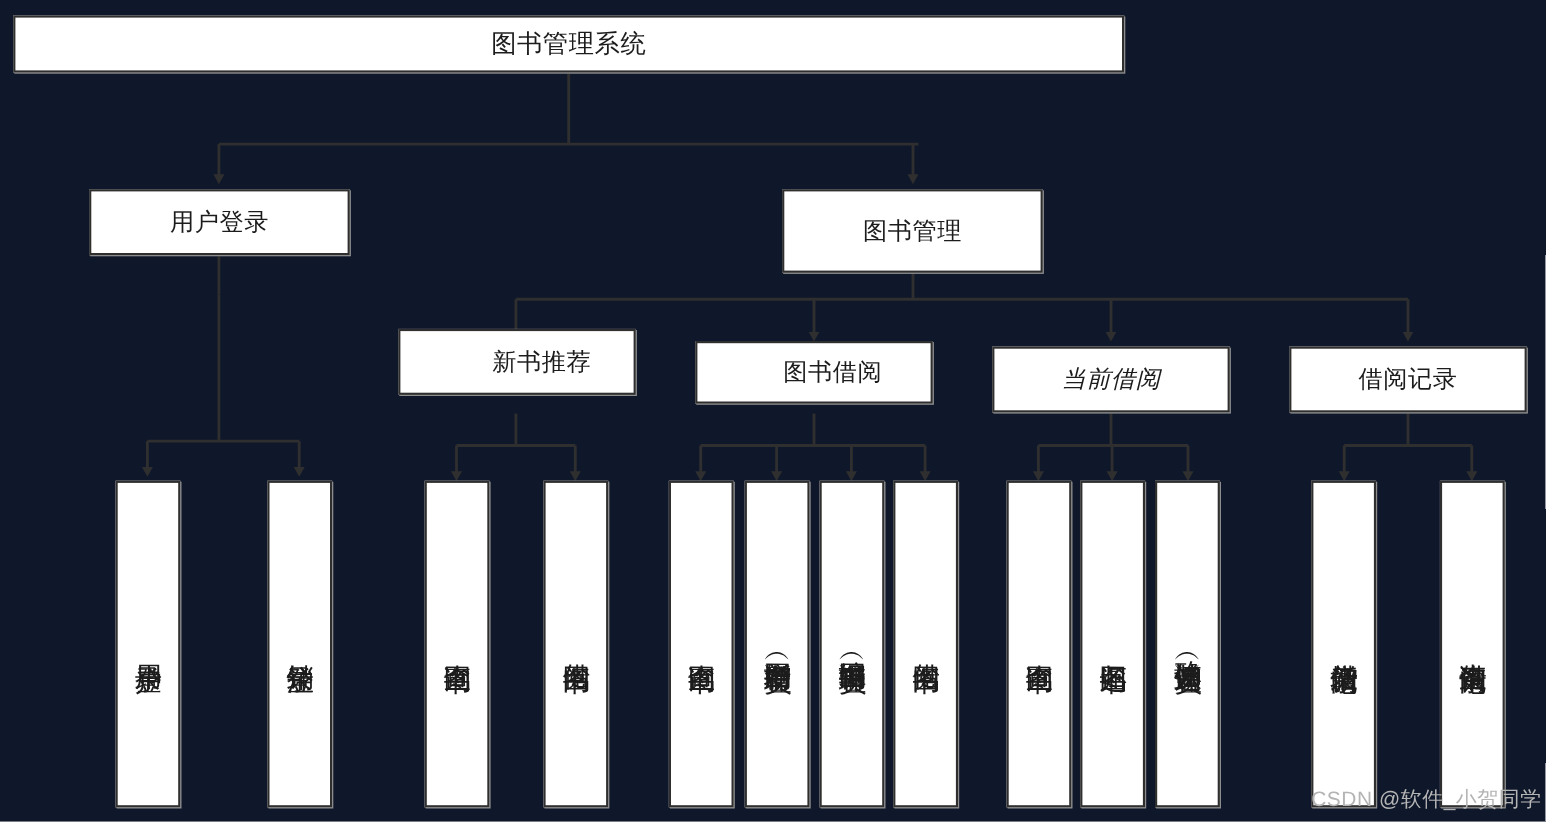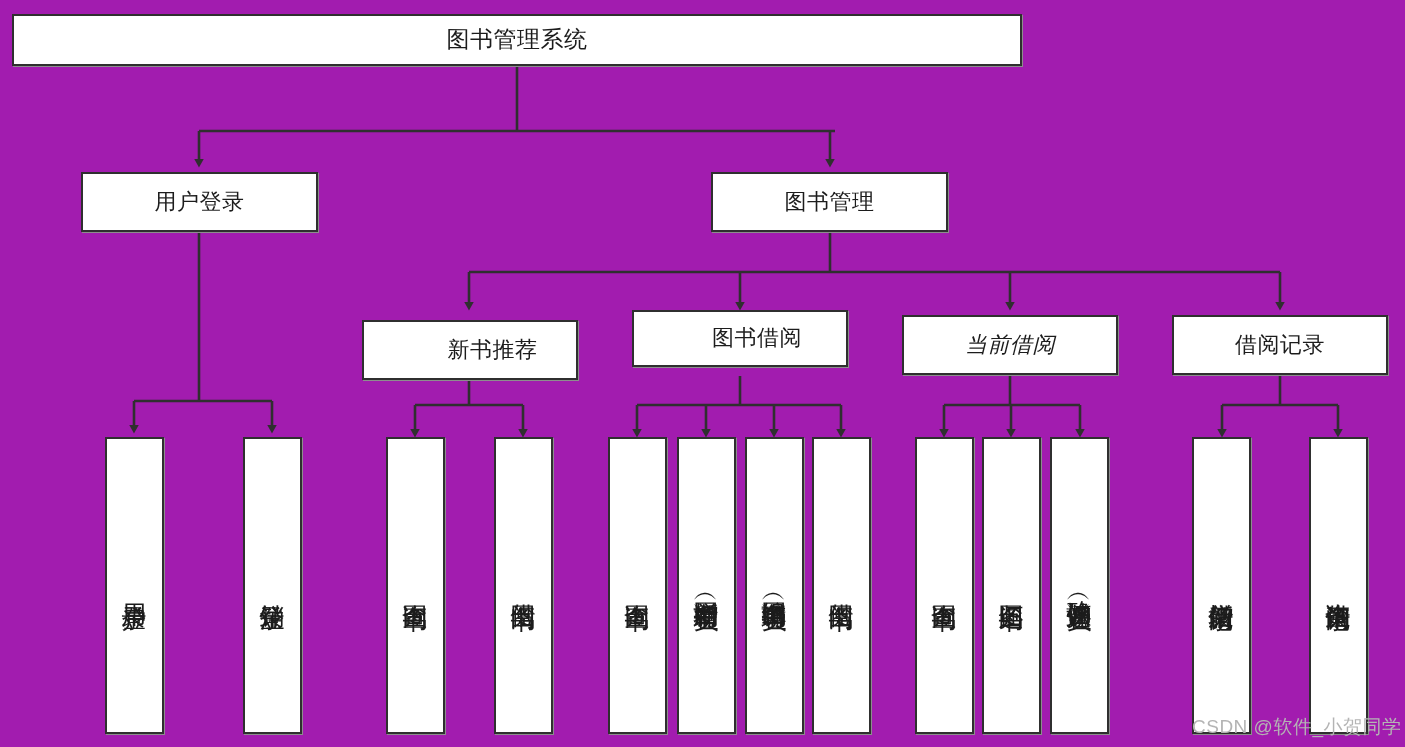--- a/index.html
+++ b/index.html
@@ -7,21 +7,21 @@
     padding: 0;
     background: #ffffff;
   }
   body {
     font-family: "Liberation Sans", "DejaVu Sans", sans-serif;
   }
   #canvas {
     position: relative;
     width: 1405px;
     height: 747px;
-    background: #a21caf;
+    background: #0f172a;
     overflow: hidden;
   }
   svg.wires {
     position: absolute;
     left: 0;
     top: 0;
     width: 1405px;
     height: 747px;
     pointer-events: none;
   }
@@ -123,25 +123,25 @@
     </g>
   </svg>
 
   <div class="node horiz root" style="left:12px; top:14px; width:1010px; height:52px;">
     <span>图书管理系统</span>
   </div>
 
   <div class="node horiz" style="left:81px; top:172px; width:237px; height:60px;">
     <span>用户登录</span>
   </div>
-  <div class="node horiz" style="left:711px; top:172px; width:237px; height:60px;">
+  <div class="node horiz" style="left:711px; top:172px; width:237px; height:76px;">
     <span>图书管理</span>
   </div>
 
-  <div class="node horiz" style="left:362px; top:320px; width:216px; height:60px;padding-left:45px;">
+  <div class="node horiz" style="left:362px; top:299px; width:216px; height:60px;padding-left:45px;">
     <span>新书推荐</span>
   </div>
   <div class="node horiz" style="left:632px; top:310px; width:216px; height:57px;padding-left:34px;">
     <span>图书借阅</span>
   </div>
   <div class="node horiz" style="left:902px; top:315px; width:216px; height:60px;font-style:italic;">
     <span>当前借阅</span>
   </div>
   <div class="node horiz" style="left:1172px; top:315px; width:216px; height:60px;">
     <span>借阅记录</span>

